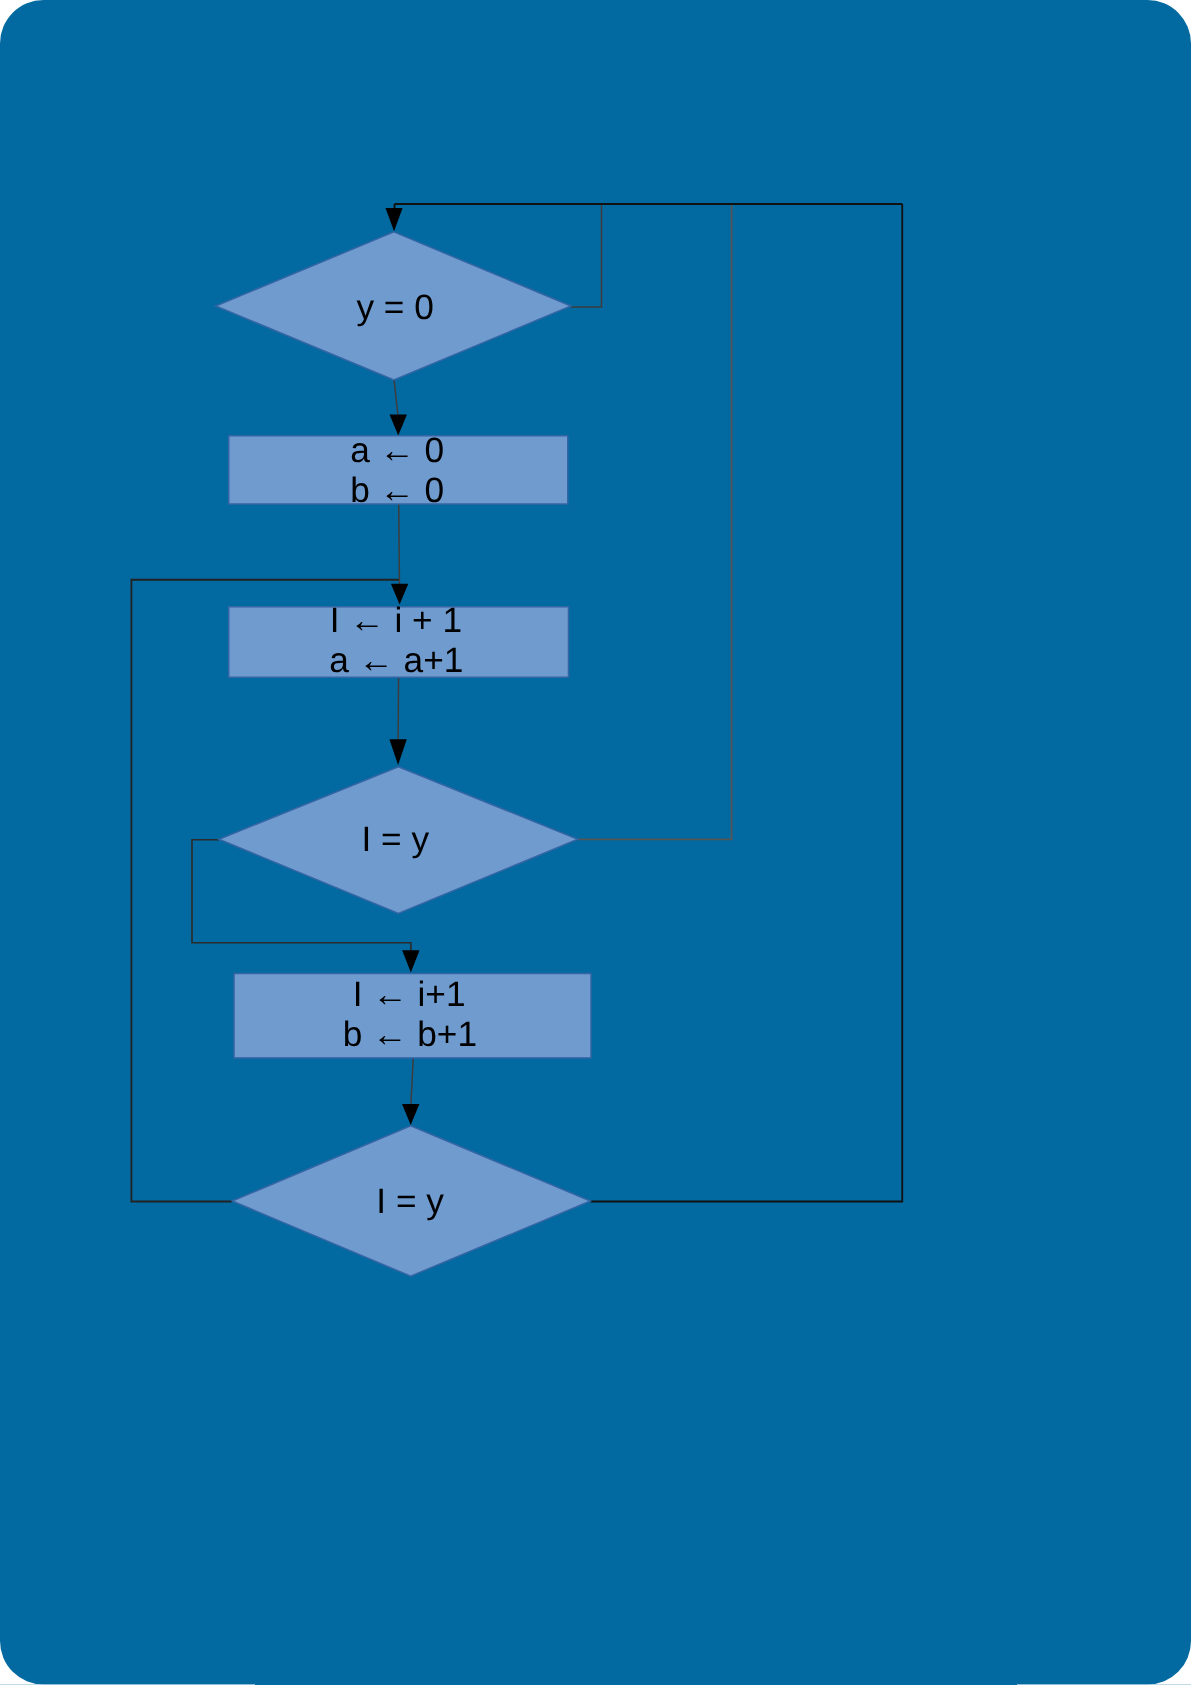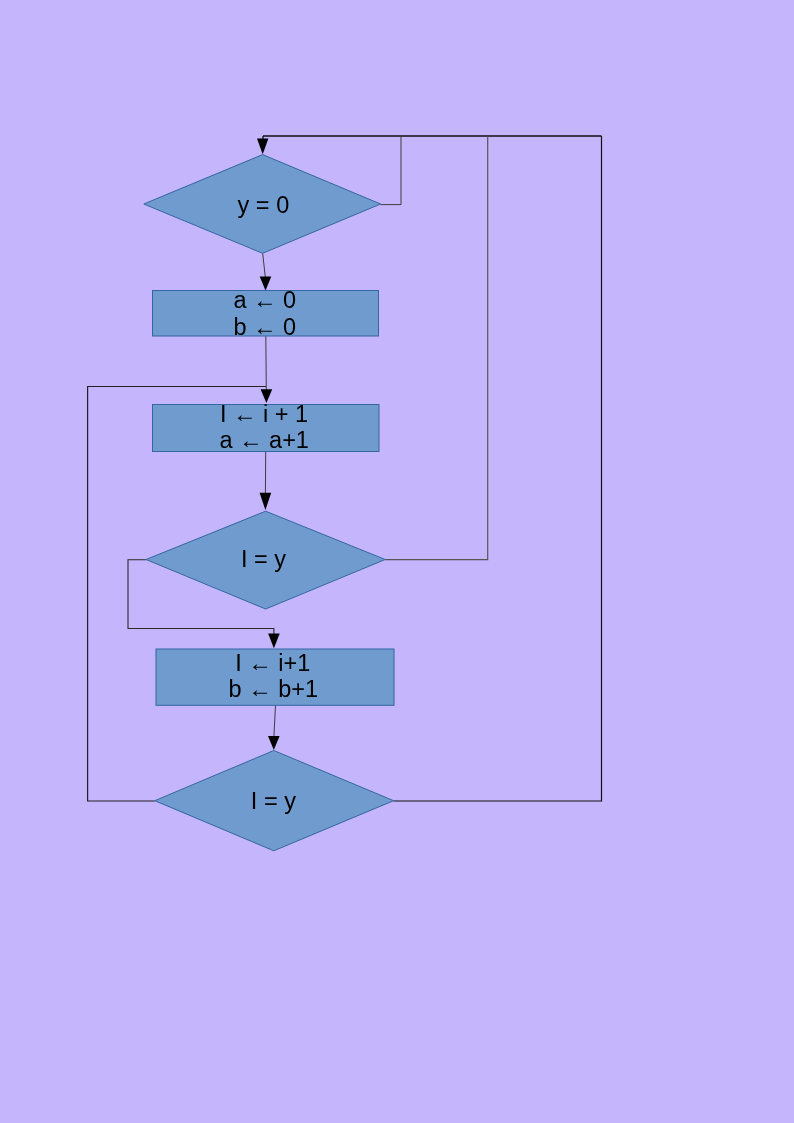--- a/index.html
+++ b/index.html
@@ -1,16 +1,16 @@
 <!DOCTYPE html>
 <html><head>
 <meta charset="utf-8">
 <style>
   html,body{margin:0;padding:0;background:#ffffff;}
-  #page{position:relative;width:794px;height:1123px;background:#c4b5fd;overflow:hidden;}
+  #page{position:relative;width:794px;height:1123px;background:#0369a1;overflow:hidden;border-radius:29px;}
   svg{display:block;}
   text{font-family:"Liberation Sans",sans-serif;fill:#000000;}
 </style>
 </head>
 <body>
 <div id="page">
 <svg width="794" height="1123" viewBox="0 0 794 1123" xmlns="http://www.w3.org/2000/svg">
 
   <g fill="none" stroke="#2b2b2b" stroke-width="1">
 

